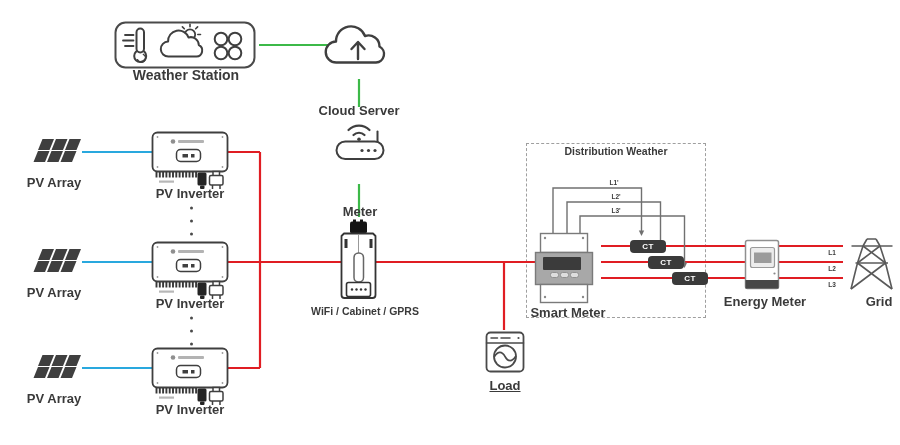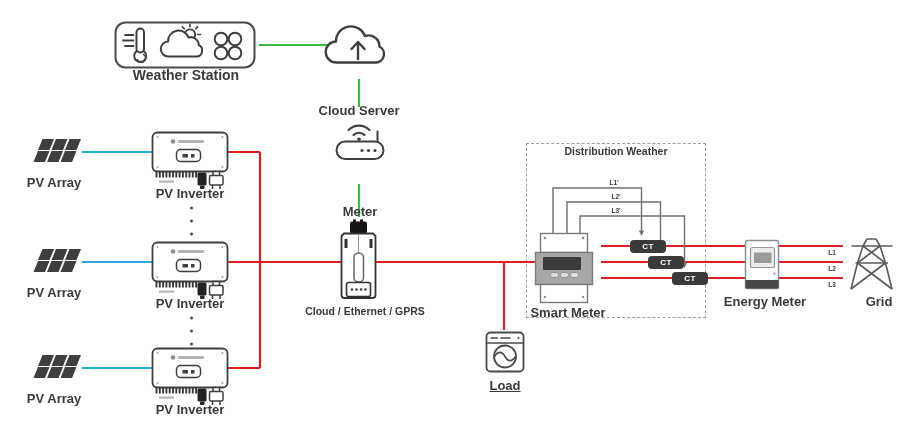--- a/index.html
+++ b/index.html
@@ -247,21 +247,21 @@
       <path d="M855.5 263 H888"></path>
       <path d="M863 246 L885.5 263 M880 246 L857.5 263"></path>
       <path d="M857.5 263 L851 289 M885.5 263 L892 289"></path>
       <path d="M857.5 263 L892 289 M885.5 263 L851 289"></path>
     </g>
   </svg>
 
   <div class="lbl lbl-md" style="left:186px;top:68px;">Weather Station</div>
   <div class="lbl lbl-sm" style="left:359px;top:64px;">Cloud Server</div>
   <div class="lbl lbl-sm" style="left:360px;top:165px;">Meter</div>
-  <div class="lbl lbl-dongle" style="left:365px;top:306px;">Cloud / Ethernet / GPRS</div>
+  <div class="lbl lbl-dongle" style="left:365px;top:306px;">WiFi / Cabinet / GPRS</div>
 
   <div class="lbl lbl-lg" style="left:54px;top:176px;">PV Array</div>
   <div class="lbl lbl-lg" style="left:54px;top:286px;">PV Array</div>
   <div class="lbl lbl-lg" style="left:54px;top:392px;">PV Array</div>
 
   <div class="lbl lbl-lg" style="left:190px;top:187px;">PV Inverter</div>
   <div class="lbl lbl-lg" style="left:190px;top:297px;">PV Inverter</div>
   <div class="lbl lbl-lg" style="left:190px;top:403px;">PV Inverter</div>
 
   <div class="lbl lbl-lg" style="left:505px;top:379px;text-decoration:underline;">Load</div>

